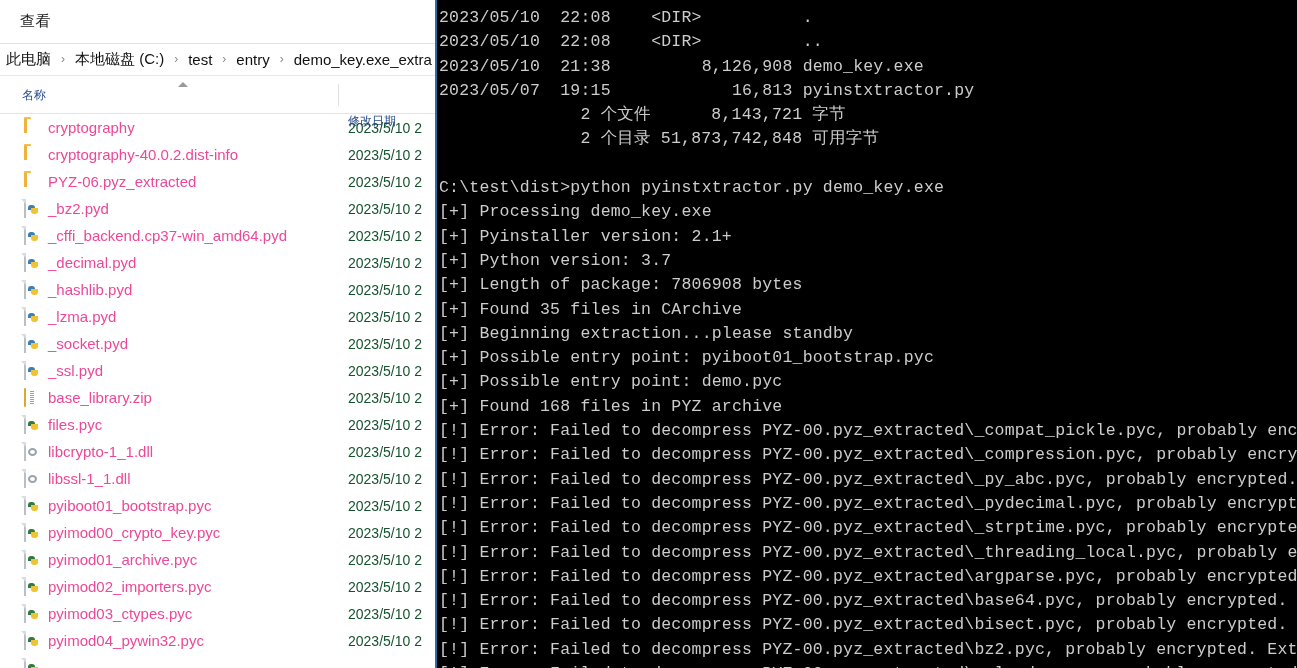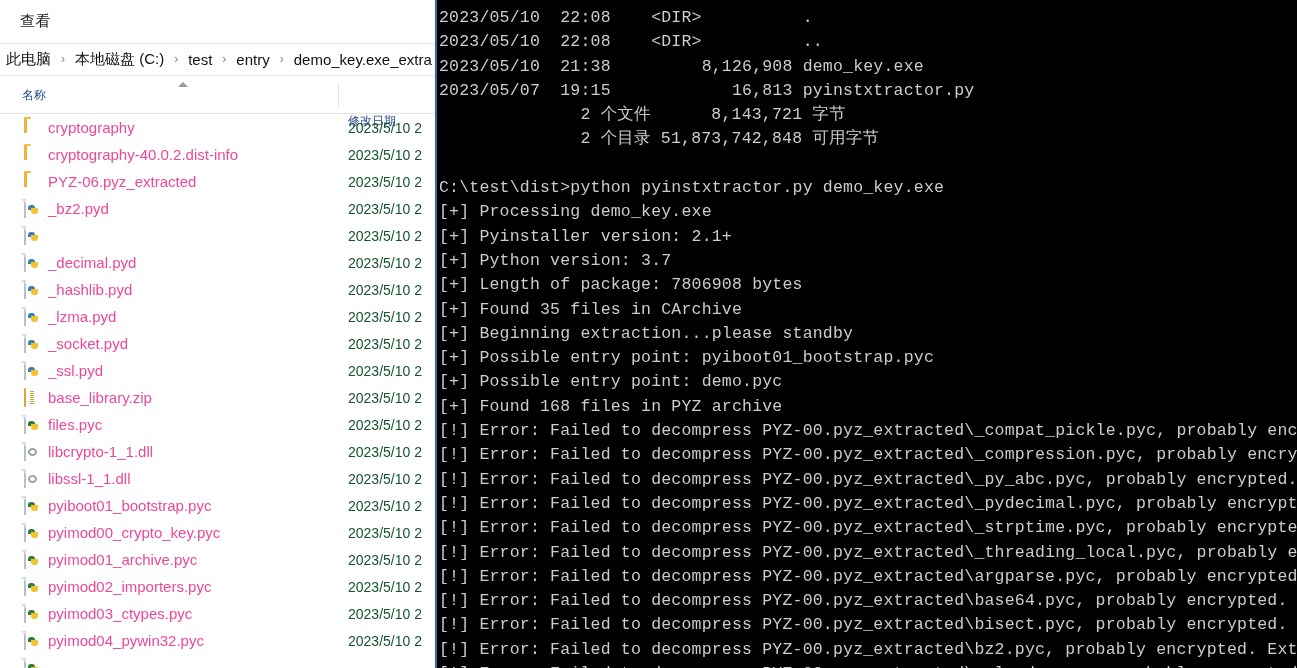--- a/index.html
+++ b/index.html
@@ -285,20 +285,21 @@
           <span class="file-name">PYZ-06.pyz_extracted</span>
           <span class="file-date">2023/5/10 2</span>
         </div>
         <div class="file-row">
           <span class="file-icon"><span class="ic-doc ic-py"><span class="py-b"></span><span class="py-y"></span></span></span>
           <span class="file-name">_bz2.pyd</span>
           <span class="file-date">2023/5/10 2</span>
         </div>
         <div class="file-row">
           <span class="file-icon"><span class="ic-doc ic-py"><span class="py-b"></span><span class="py-y"></span></span></span>
+          <span class="file-name">_cffi_backend.cp37-win_amd64.pyd</span>
           <span class="file-date">2023/5/10 2</span>
         </div>
         <div class="file-row">
           <span class="file-icon"><span class="ic-doc ic-py"><span class="py-b"></span><span class="py-y"></span></span></span>
           <span class="file-name">_decimal.pyd</span>
           <span class="file-date">2023/5/10 2</span>
         </div>
         <div class="file-row">
           <span class="file-icon"><span class="ic-doc ic-py"><span class="py-b"></span><span class="py-y"></span></span></span>
           <span class="file-name">_hashlib.pyd</span>

